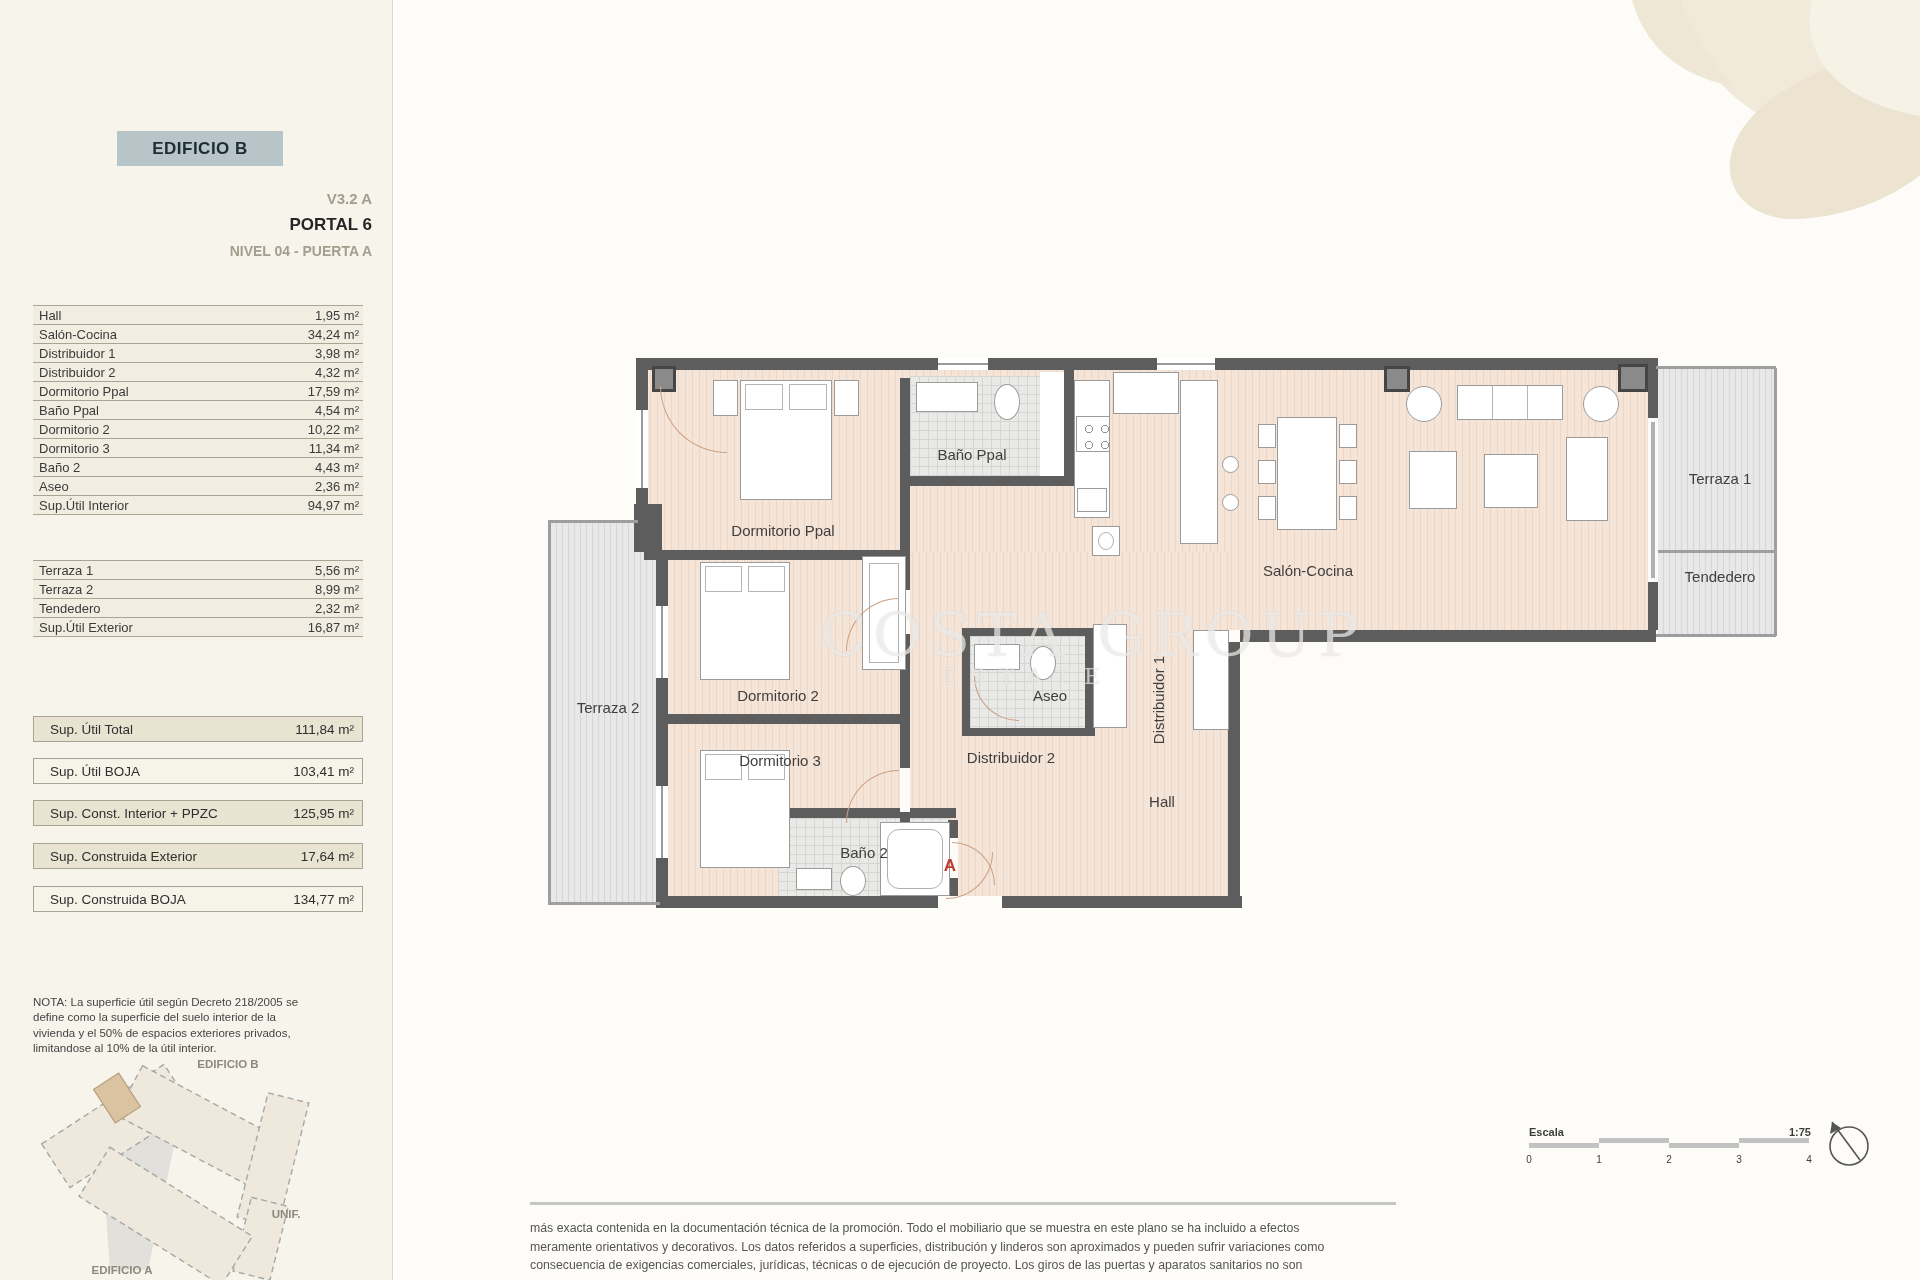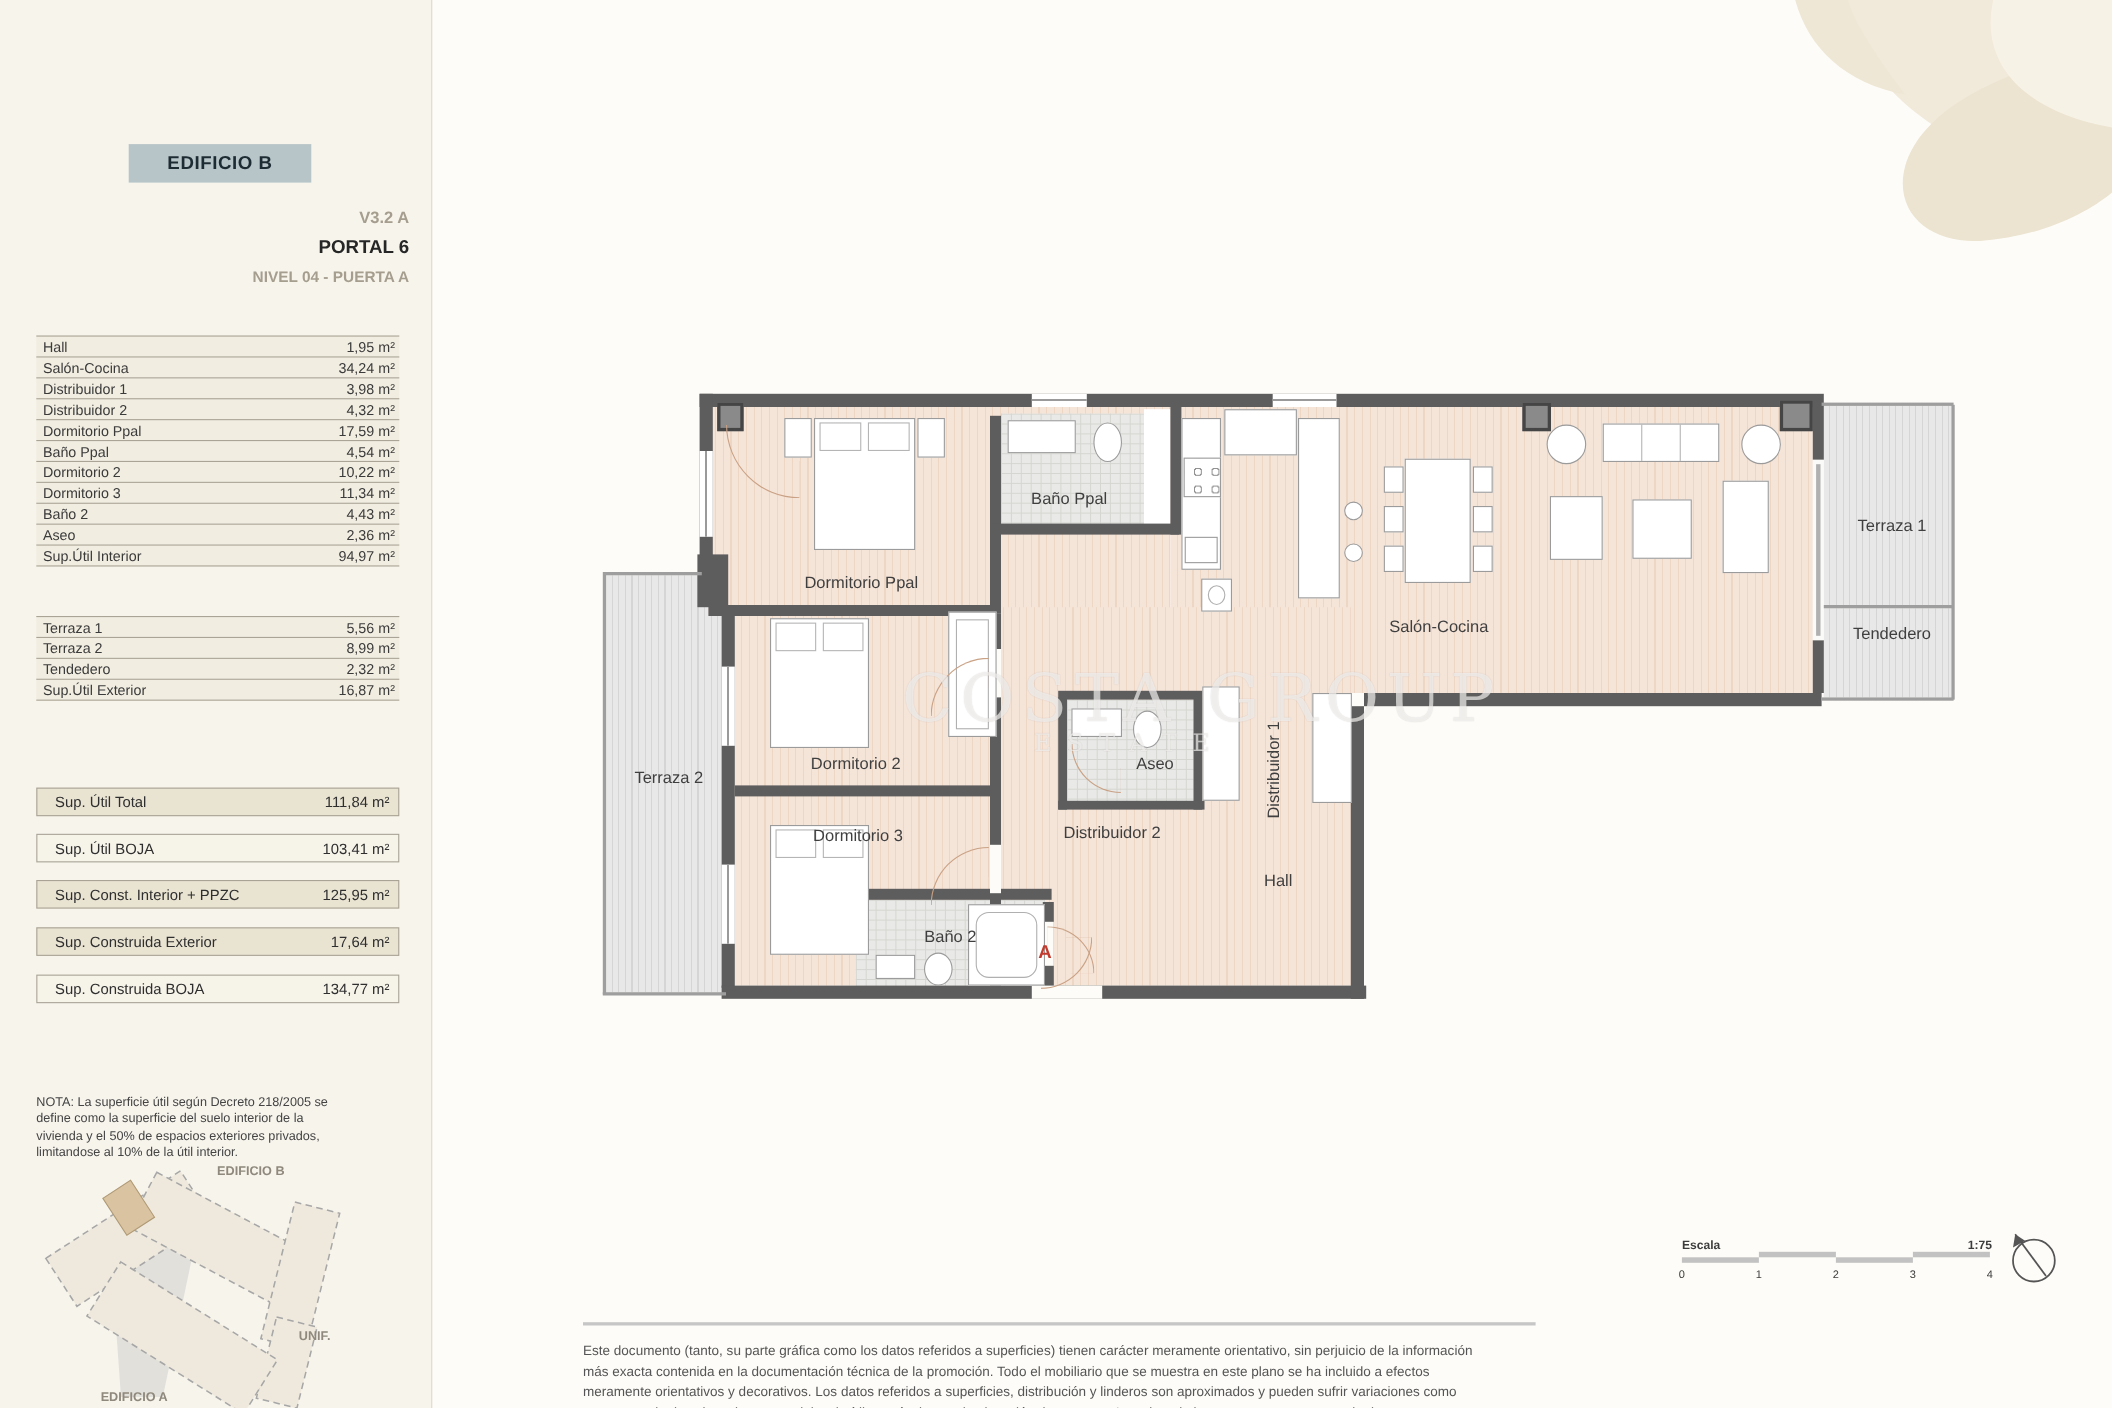--- a/index.html
+++ b/index.html
@@ -379,18 +379,17 @@
 </div>
 <svg class="compass" width="58" height="60" viewBox="0 0 58 60">
   <circle cx="31" cy="34" r="19" fill="none" stroke="#555" stroke-width="1.6"></circle>
   <line x1="42" y1="48" x2="14" y2="10" stroke="#555" stroke-width="1.6"></line>
   <polygon points="14,10 12,22 23,16" fill="#555"></polygon>
 </svg>
 
 <div class="disc">
   <div class="disc-rule"></div>
   <div id="disc-lines">
-      <div class="disc-line">Este documento (tanto, su parte gráfica como los datos referidos a superficies) tienen carácter meramente orientativo, sin perjuicio de la información</div>
       <div class="disc-line">más exacta contenida en la documentación técnica de la promoción. Todo el mobiliario que se muestra en este plano se ha incluido a efectos</div>
       <div class="disc-line">meramente orientativos y decorativos. Los datos referidos a superficies, distribución y linderos son aproximados y pueden sufrir variaciones como</div>
       <div class="disc-line">consecuencia de exigencias comerciales, jurídicas, técnicas o de ejecución de proyecto. Los giros de las puertas y aparatos sanitarios no son</div>
     </div>
 </div>
 
 </body></html>

